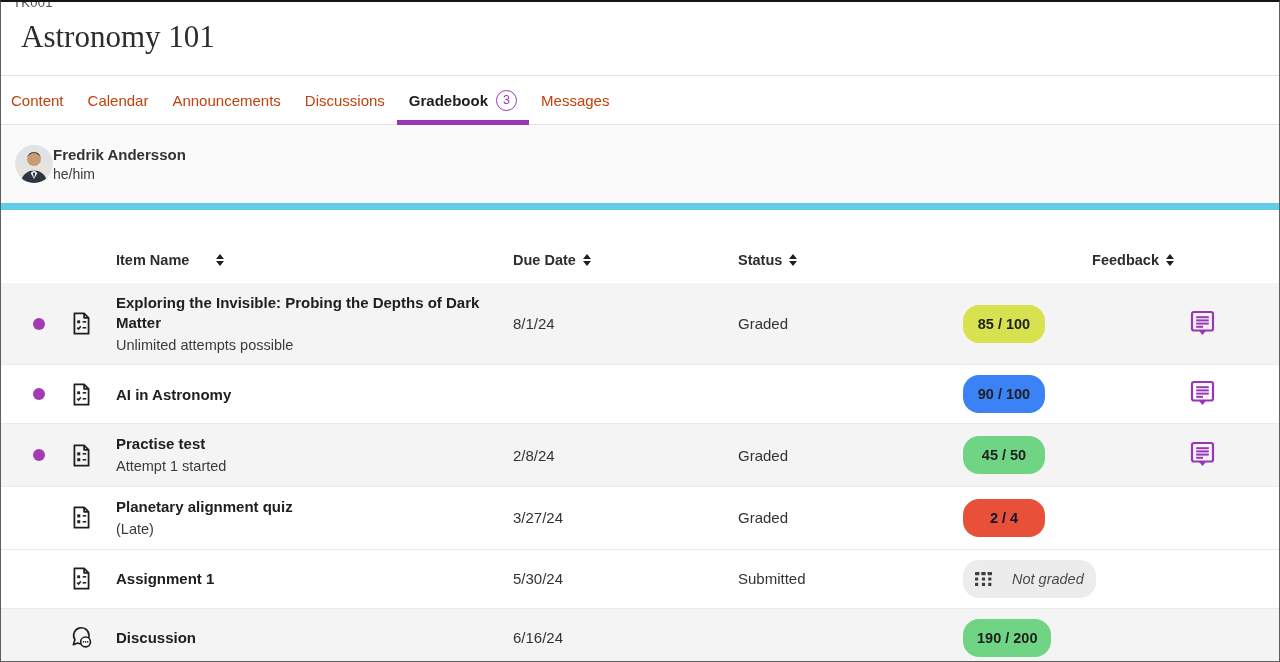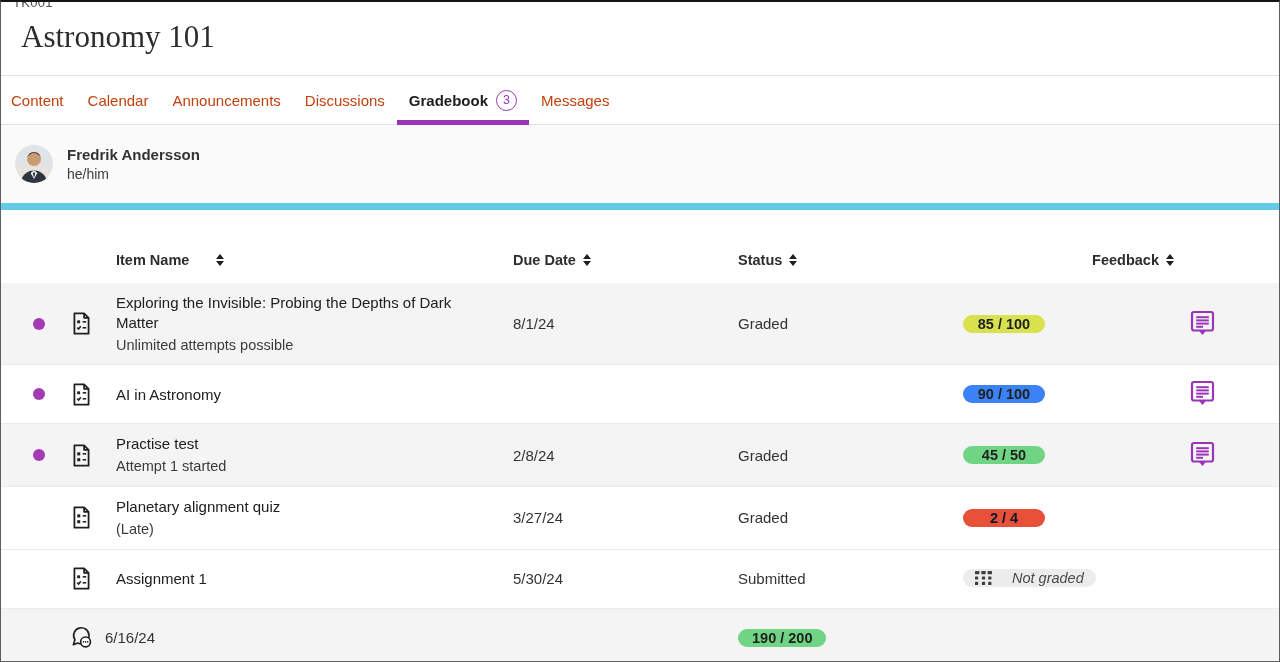--- a/index.html
+++ b/index.html
@@ -36,21 +36,21 @@
   .tab .underline{ display:none; position:absolute; left:0; right:0; bottom:-1px;
         height:5px; background:var(--accent); }
   .tab.active .underline{ display:block; }
   .badge{
     margin-left:8px; width:21px; height:21px; border:1px solid var(--accent);
     border-radius:50%; display:inline-flex; align-items:center; justify-content:center;
     font-size:12.5px; color:var(--accent); font-weight:400;
   }
   
   .student-bar{ height:78px; background:#fafafa; display:flex; align-items:center;
-        padding:0 14px; gap:14px; }
+        padding:0 14px; }
   .avatar{ width:38px; height:38px; border-radius:50%; overflow:hidden; flex:none; }
   .student-name{ font-size:15px; font-weight:700; color:#333; }
   .student-pronouns{ font-size:14px; color:#3d3d3d; margin-top:3px; }
   .cyan-bar{ height:7px; background:var(--cyan); }
   
   .grid{ display:grid; grid-template-columns:56px 48px 408px 225px 225px 224px 1fr;
          align-items:center; }
   .thead{ height:73px; padding-top:26px; font-size:14.5px; font-weight:700; color:#2d2d2d; }
   .thead .hcell{ display:flex; align-items:center; }
   .thead .col-name{ padding-left:11px;gap:20px; }
@@ -63,26 +63,26 @@
   .row{ min-height:59px; border-top:1px solid #eaeaea; font-size:15px; cursor:pointer; }
   .rows .row:first-child{ border-top:none; }
   .row.shaded{ background:#f4f4f5; }
   .cell-dot{ padding-left:32px; align-self:center; }
   .dot{ display:block; width:12px; height:12px; border-radius:50%; background:var(--dot);
         visibility:hidden; }
   .row.unread .dot{ visibility:visible; }
   .cell-icon{ display:flex; justify-content:center; }
   .item-icon{ width:25px; height:25px; display:inline-flex; }
   .cell-name{ padding:10px 20px 10px 11px; }
-  .item-title{ font-weight:400; font-size:15px; color:#202020; line-height:1.32; }
+  .item-title{ font-weight:700; font-size:15px; color:#202020; line-height:1.32; }
   .item-sub{ font-weight:400; font-size:14.5px; color:#3a3a3a; margin-top:3px; line-height:1.3; }
   .cell-due, .cell-status{ color:#333; }
   .pill{
     display:inline-flex; align-items:center; justify-content:center;
-    min-width:82px; height:18px; padding:0 14px; border-radius:16px;
+    min-width:82px; height:38px; padding:0 14px; border-radius:16px;
     font-size:14.5px; font-weight:700; color:#1f1f1f; border:none; cursor:pointer;
   }
   .pill.red{ color:#0f172a; }
   .pill.grey{ font-weight:400; font-style:italic; color:#4a4a4a; gap:20px; padding:0 12px; }
   .grid-glyph{ display:inline-flex; font-style:normal; }
   .feedback-btn{ width:27px; height:27px; margin-left:2px; background:none; border:none;
         cursor:pointer; color:var(--accent); display:inline-flex; padding:0; }
   .feedback-btn svg{ width:27px; height:27px; }
 </style>
 </head>
@@ -386,20 +386,24 @@
           <span class="item-icon">
             <svg viewBox="0 0 26 26" width="25" height="25">
               <path d="M20.8 10.9a8 8 0 1 0-14.6 4.5L4.5 20.5l4.6-1.8a8 8 0 0 0 11.7-7.8z" fill="none" stroke="#1f1f1f" stroke-width="1.7" stroke-linejoin="round"></path>
               <circle cx="17.2" cy="17.6" r="5.1" fill="#fff" stroke="#1f1f1f" stroke-width="1.7"></circle>
               <circle cx="15" cy="17.6" r="0.85" fill="#1f1f1f"></circle>
               <circle cx="17.2" cy="17.6" r="0.85" fill="#1f1f1f"></circle>
               <circle cx="19.4" cy="17.6" r="0.85" fill="#1f1f1f"></circle>
             </svg>
           </span>
         </div>
+    <div class="cell-name">
+      <div class="item-title">Discussion</div>
+
+    </div>
     <div class="cell-due">6/16/24</div>
     <div class="cell-status"></div>
     <div class="cell-grade">
       <button class="pill green" style="background: rgb(111, 213, 132);">
 
         <span>190 / 200</span>
       </button>
     </div>
     <div class="cell-feedback">
       

